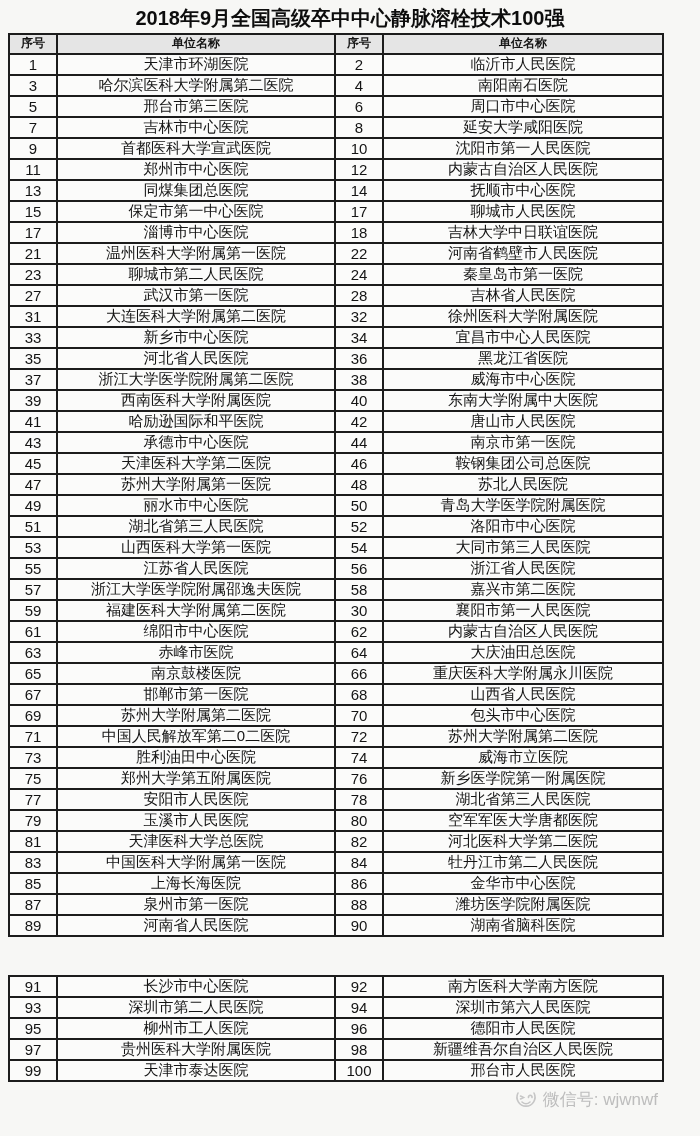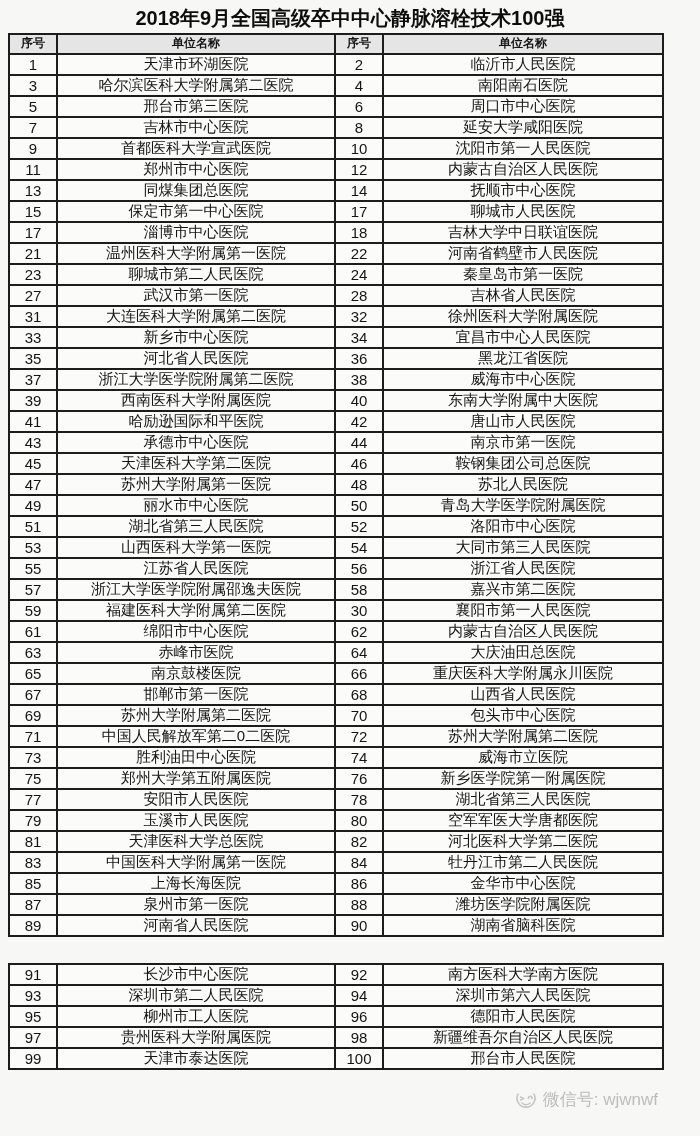--- a/index.html
+++ b/index.html
@@ -23,21 +23,21 @@
     line-height: 26px;
   }
   table.rank-table {
     border-collapse: collapse;
     table-layout: fixed;
     width: 654px;
     margin-left: 8px;
     background: #fbfbfa;
   }
   table.rank-table-main { margin-top: 2px; }
-  table.rank-table-bottom { margin-top: 26px; }
+  table.rank-table-bottom { margin-top: 38px; }
   .rank-table col.c-rank { width: 48px; }
   .rank-table col.c-name-l { width: 278px; }
   .rank-table col.c-name-r { width: 280px; }
   .rank-table th, .rank-table td {
     border: 2px solid #1c1c1c;
     padding: 0;
     height: 17.8px;
     text-align: center;
     vertical-align: middle;
     font-size: 15px;
@@ -48,21 +48,20 @@
   .rank-table th {
     background: #e5e5e5;
     font-weight: bold;
     font-size: 12px;
   }
   .watermark {
     position: absolute;
     top: 1088px;
     right: 42px;
     display: flex;
-    align-items: center;
     gap: 5px;
     color: #bdbdbd;
     font-size: 17px;
   }
   .watermark svg { display: block; }
 </style>
 </head>
 <body>
 
 <div class="page-title">2018年9月全国高级卒中中心静脉溶栓技术100强</div>

